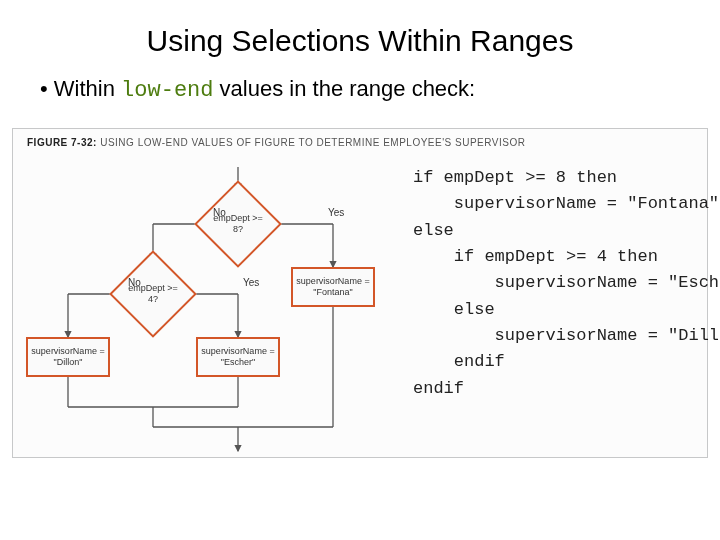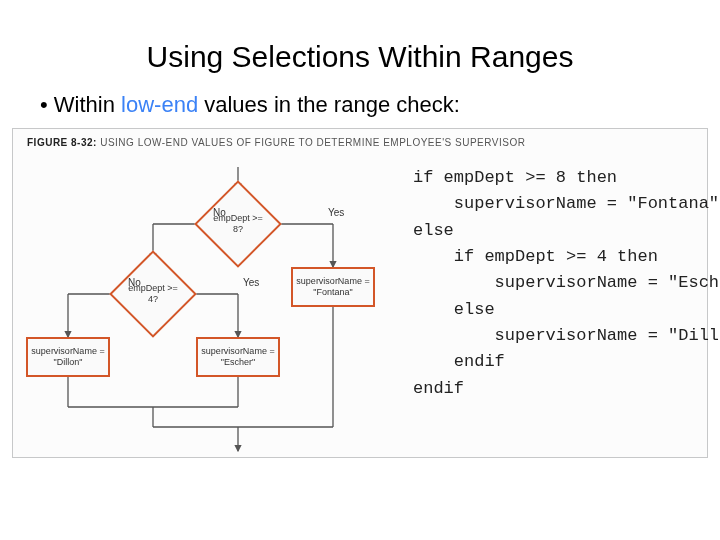--- a/index.html
+++ b/index.html
@@ -8,29 +8,29 @@
     height: 540px;
     background: #fff;
     font-family: Arial, Helvetica, sans-serif;
     overflow: hidden;
     position: relative;
   }
   .title {
     font-size: 30px;
     font-weight: 400;
     text-align: center;
-    padding-top: 40px;
+    padding-top: 24px;
     color: #000;
   }
   .bullet {
     font-size: 22px;
     padding: 18px 0 0 40px;
     color: #000;
   }
-  .hl { color: #3b82f6; }
+  .hl { color: #4d7c0f; font-family: Liberation Mono, monospace; }
   .figure {
     position: absolute;
     left: 12px;
     right: 12px;
     top: 128px;
     height: 330px;
     border: 1px solid #c7c8c9;
     background: #fcfcfc;
   }
   .fig-caption {
@@ -104,21 +104,21 @@
 
 <h1 class="title">Using Selections Within Ranges</h1>
 
 <div class="bullet">
   • <span>Within </span><span class="hl">low-end</span><span> values in the range check:</span>
 </div>
 
 <div class="figure">
 
   <div class="fig-caption">
-    <b>FIGURE 8-32:</b>
+    <b>FIGURE 7-32:</b>
     <span>USING LOW-END VALUES OF FIGURE TO DETERMINE EMPLOYEE'S SUPERVISOR</span>
   </div>
 
   <div class="flow">
 
     <svg width="400" height="300">
       <defs>
         <marker id="arr" markerWidth="6" markerHeight="6" refX="5" refY="3" orient="auto">
           <path d="M0,0 L6,3 L0,6 Z" fill="#555"></path>
         </marker>

